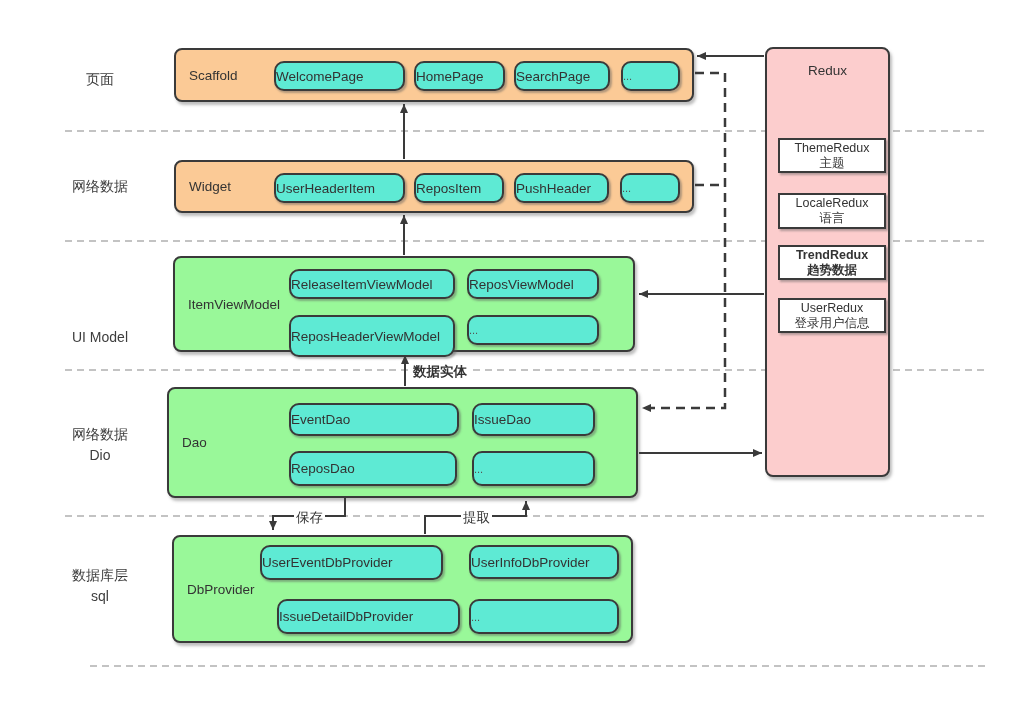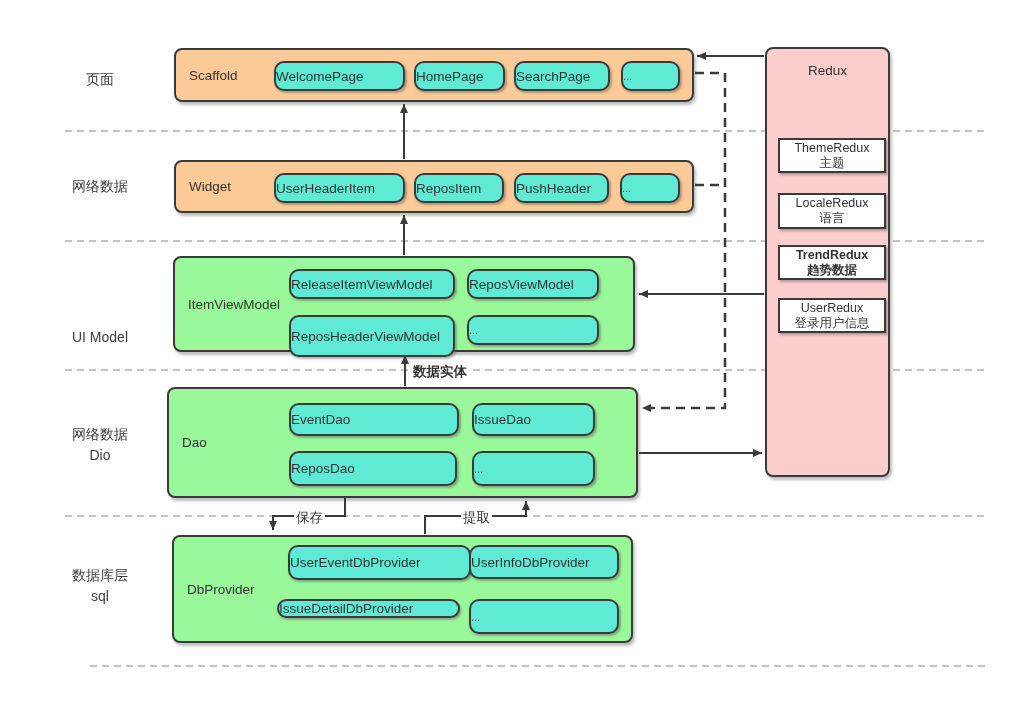--- a/index.html
+++ b/index.html
@@ -115,27 +115,27 @@
     <div class="node" style="left:120px;top:62px;width:168px;height:35px;">
         <span>ReposDao</span>
       </div>
     <div class="node dots" style="left:303px;top:62px;width:123px;height:35px;">
         <span>...</span>
       </div>
   </div>
 
   <div class="group green" style="left:172px;top:535px;width:461px;height:108px;">
     <span class="glabel">DbProvider</span>
-    <div class="node" style="left:114px;top:8px;width:183px;height:35px;">
+    <div class="node" style="left:86px;top:8px;width:183px;height:35px;">
         <span>UserEventDbProvider</span>
       </div>
     <div class="node" style="left:295px;top:8px;width:150px;height:34px;">
         <span>UserInfoDbProvider</span>
       </div>
-    <div class="node" style="left:103px;top:62px;width:183px;height:19px;">
+    <div class="node" style="left:103px;top:62px;width:183px;height:35px;">
         <span>IssueDetailDbProvider</span>
       </div>
     <div class="node dots" style="left:295px;top:62px;width:150px;height:35px;">
         <span>...</span>
       </div>
   </div>
 
   <div class="group pink" style="left:765px;top:47px;width:125px;height:430px;">
     <div class="redux-title">Redux</div>
     <div class="rnode" style="left:11px;top:89px;width:108px;height:35px;">

